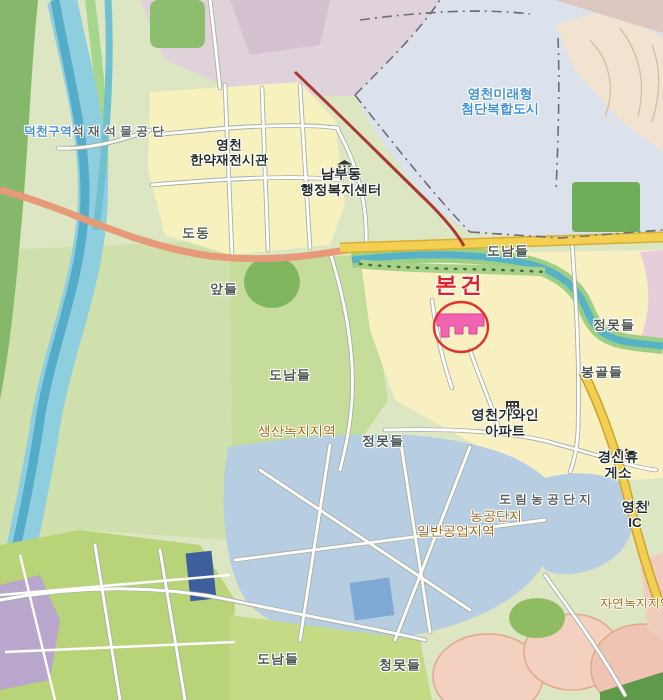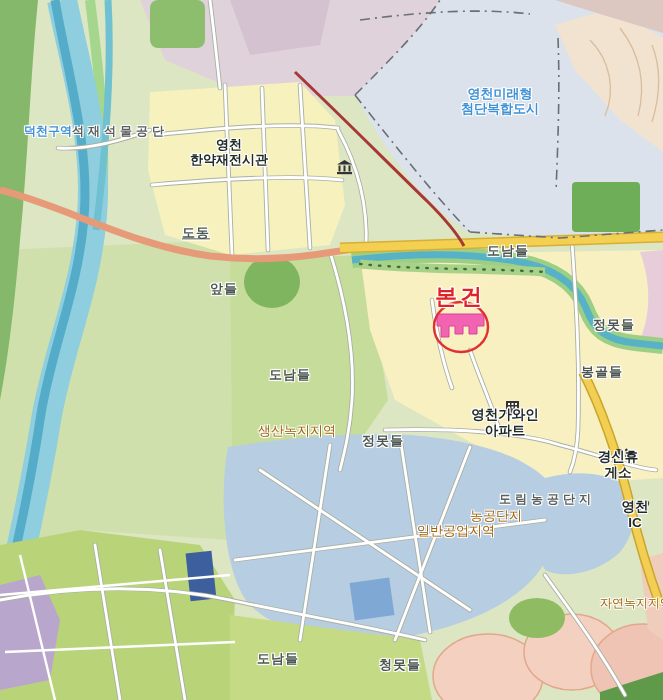--- a/index.html
+++ b/index.html
@@ -232,24 +232,26 @@
           <path d="M10,2 Q12.8,4 10,7.2" fill="#333"></path>
         </g>
       </svg>
   </div>
 
   <div class="lbl blue" style="left:500px;top:78px;">영천미래형
 첨단복합도시</div>
   <div class="lbl fac" style="left:229px;top:152px;">영천
 한약재전시관</div>
   <div class="lbl raw" style="left:24px;top:121px;"><span class="blue" style="font-size:12px;">덕천구역</span><span class="complex">석재석물공단</span></div>
-  <div class="lbl field" style="left:196px;top:233px;text-decoration:underline;">도동</div>
+  <div class="lbl fac" style="left:341px;top:182px;font-size:13.5px;">남부동
+행정복지센터</div>
+  <div class="lbl field" style="left:196px;top:233px;">도동</div>
   <div class="lbl field" style="left:508px;top:251px;">도남들</div>
   <div class="lbl field" style="left:215px;top:289px;margin-left:9px;">앞들</div>
-  <div class="lbl subject" style="left:460px;top:285px;margin-top:12px;">본건</div>
+  <div class="lbl subject" style="left:460px;top:285px;">본건</div>
   <div class="lbl field" style="left:614px;top:325px;">정못들</div>
   <div class="lbl field" style="left:602px;top:372px;">봉골들</div>
   <div class="lbl field" style="left:290px;top:375px;">도남들</div>
   <div class="lbl fac" style="left:505px;top:423px;font-size:13.5px;">영천가와인
 아파트</div>
   <div class="lbl zone" style="left:297px;top:431px;">생산녹지지역</div>
   <div class="lbl field" style="left:383px;top:441px;">정못들</div>
   <div class="lbl fac" style="left:618px;top:465px;font-size:13.5px;">경신휴게소</div>
   <div class="lbl complex" style="left:547px;top:499px;">도림농공단지</div>
   <div class="lbl zone" style="left:496px;top:516px;">농공단지</div>

